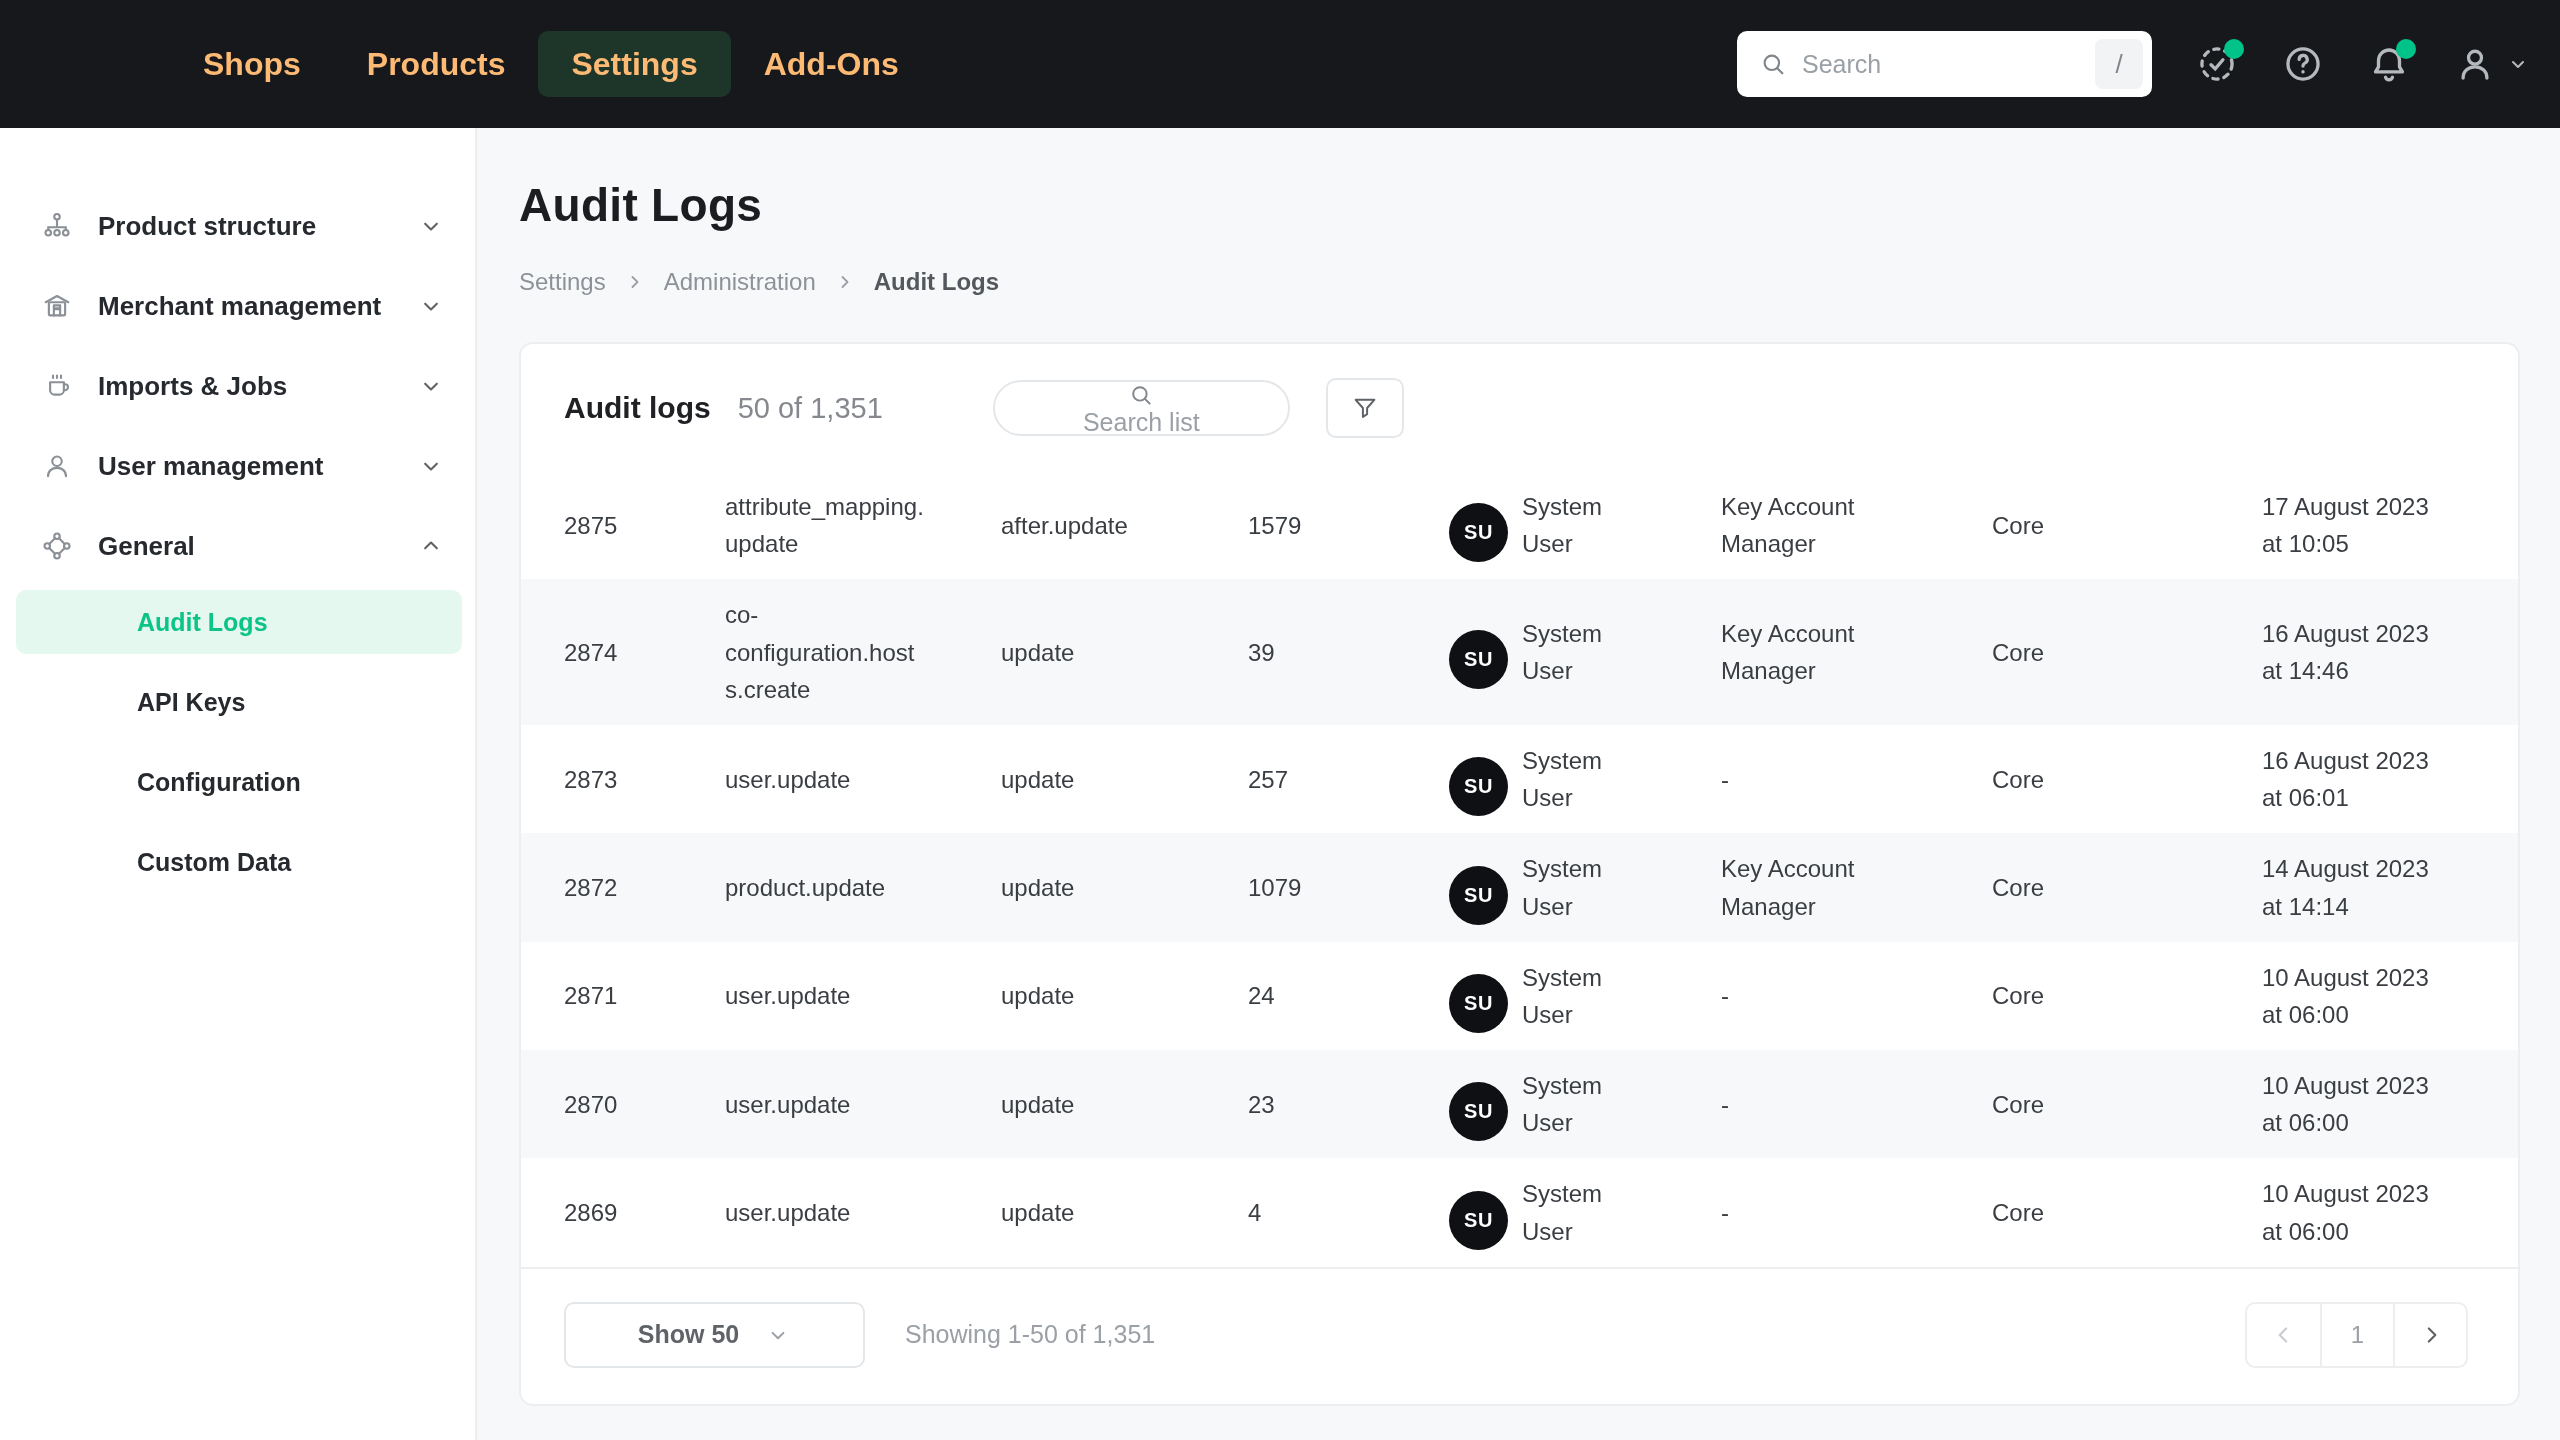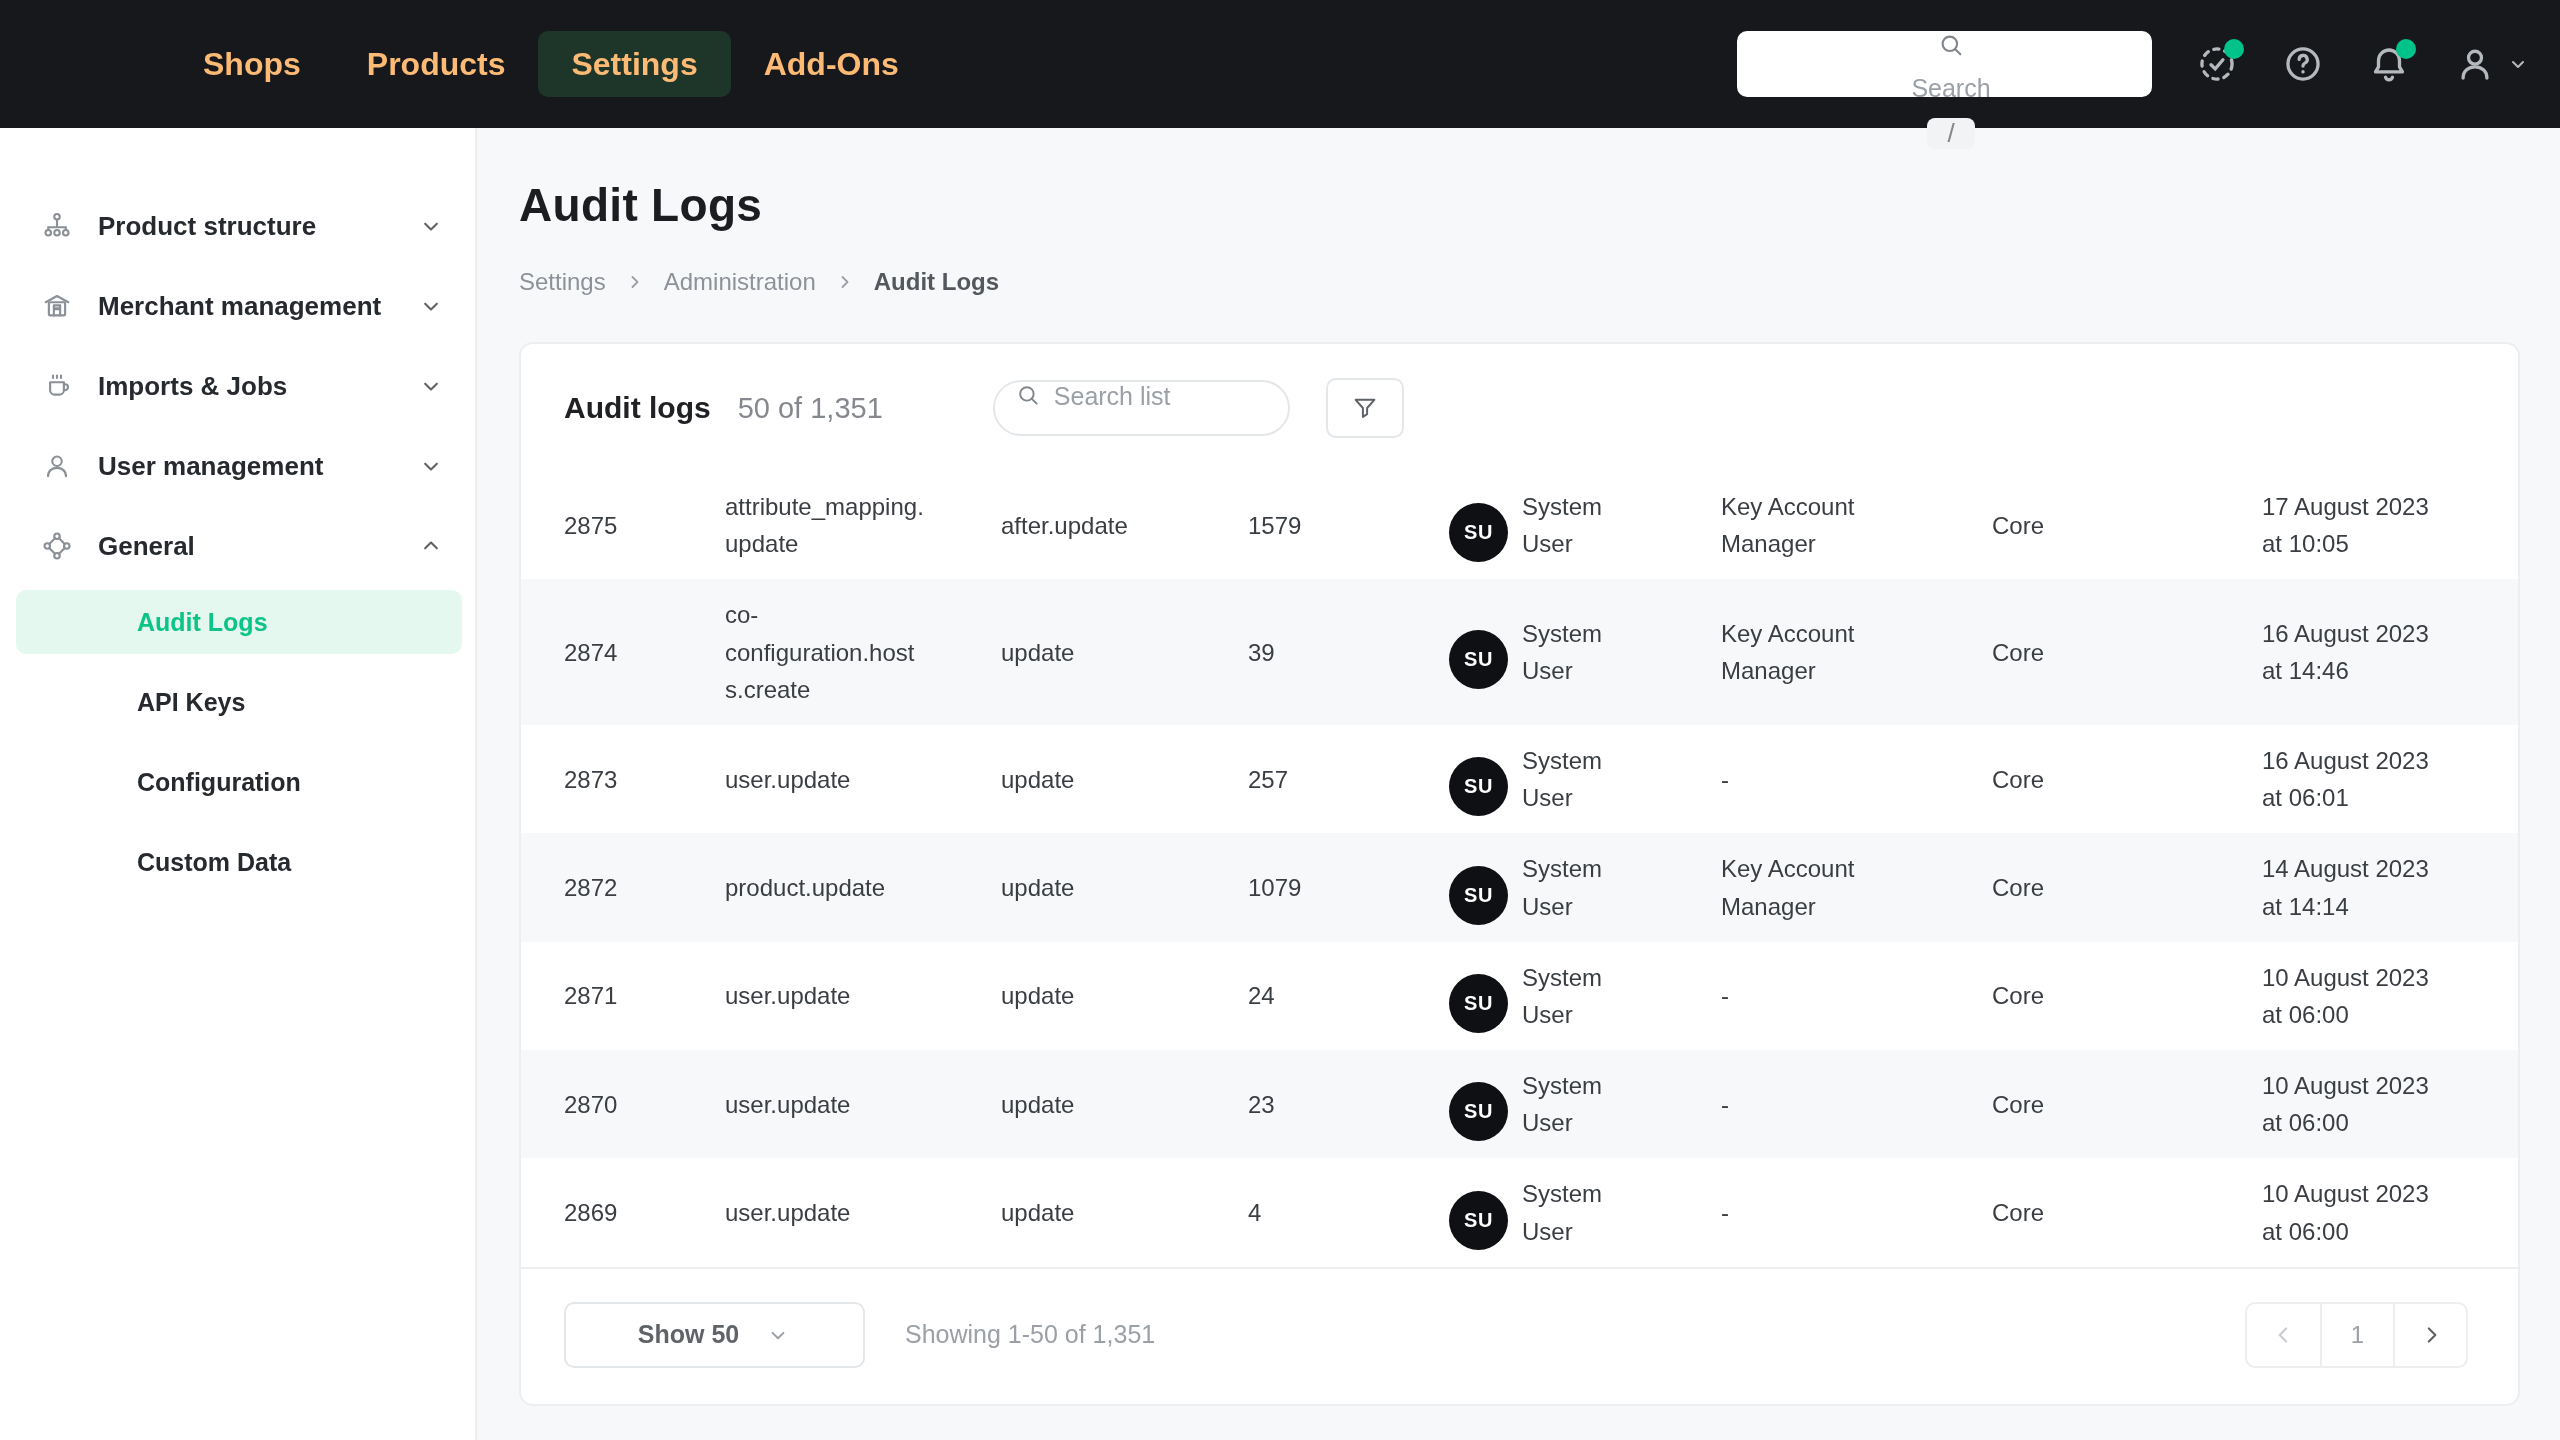--- a/index.html
+++ b/index.html
@@ -24,21 +24,21 @@
   .topnav { display:flex; align-items:center; margin-left:130px; }
   .topnav-item {
     padding:0 33px; height:66px; display:flex; align-items:center;
     color:#fdba74; font-size:32px; font-weight:600; border-radius:10px; cursor:pointer;
   }
   .topnav-item.active { background:#1e3529; }
 
   .topbar-right { margin-left:auto; display:flex; align-items:center; }
   .search-box {
     width:415px; height:66px; background:#fff; border-radius:10px;
-    display:flex; align-items:center; gap:15px; padding:0 9px 0 22px; cursor:text;flex-direction:column;
+    display:flex; align-items:center; gap:15px; padding:0 9px 0 22px; cursor:text;
   }
   .search-placeholder { color:#9aa0a6; font-size:25px; flex:1; }
   .kbd-slash {
     width:48px; height:50px; background:#f1f3f4; border-radius:8px;
     display:flex; align-items:center; justify-content:center;
     color:#80868b; font-size:26px;
   }
   .icon-btn { position:relative; margin-left:44px; cursor:pointer; }
   .badge-dot {
     position:absolute; top:-4px; right:-6px; width:20px; height:20px;
@@ -79,21 +79,21 @@
   
   .card {
     width:2001px; background:#fff; border:2px solid #eceef0; border-radius:14px;
     overflow:hidden;
   }
   .card-header { display:flex; align-items:center; padding:34px 40px 33px 43px; }
   .card-title { font-size:30px; font-weight:700; color:#202124; }
   .card-count { font-size:29px; color:#85898f; margin-left:27px; }
   .list-search {
     margin-left:110px; width:297px; height:56px; border:2px solid #e4e7ea; border-radius:28px;
-    display:flex; gap:13px; padding:0 20px; cursor:text;
+    display:flex; align-items:center; padding:0 20px; cursor:text;flex-direction:column;
   }
   .list-search-placeholder { color:#9aa0a6; font-size:25px; }
   .filter-btn {
     margin-left:36px; width:78px; height:60px; border:2px solid #e4e7ea; border-radius:10px;
     display:flex; align-items:center; justify-content:center; cursor:pointer; background:#fff;
   }
 
   
   .grid-row {
     display:grid;

